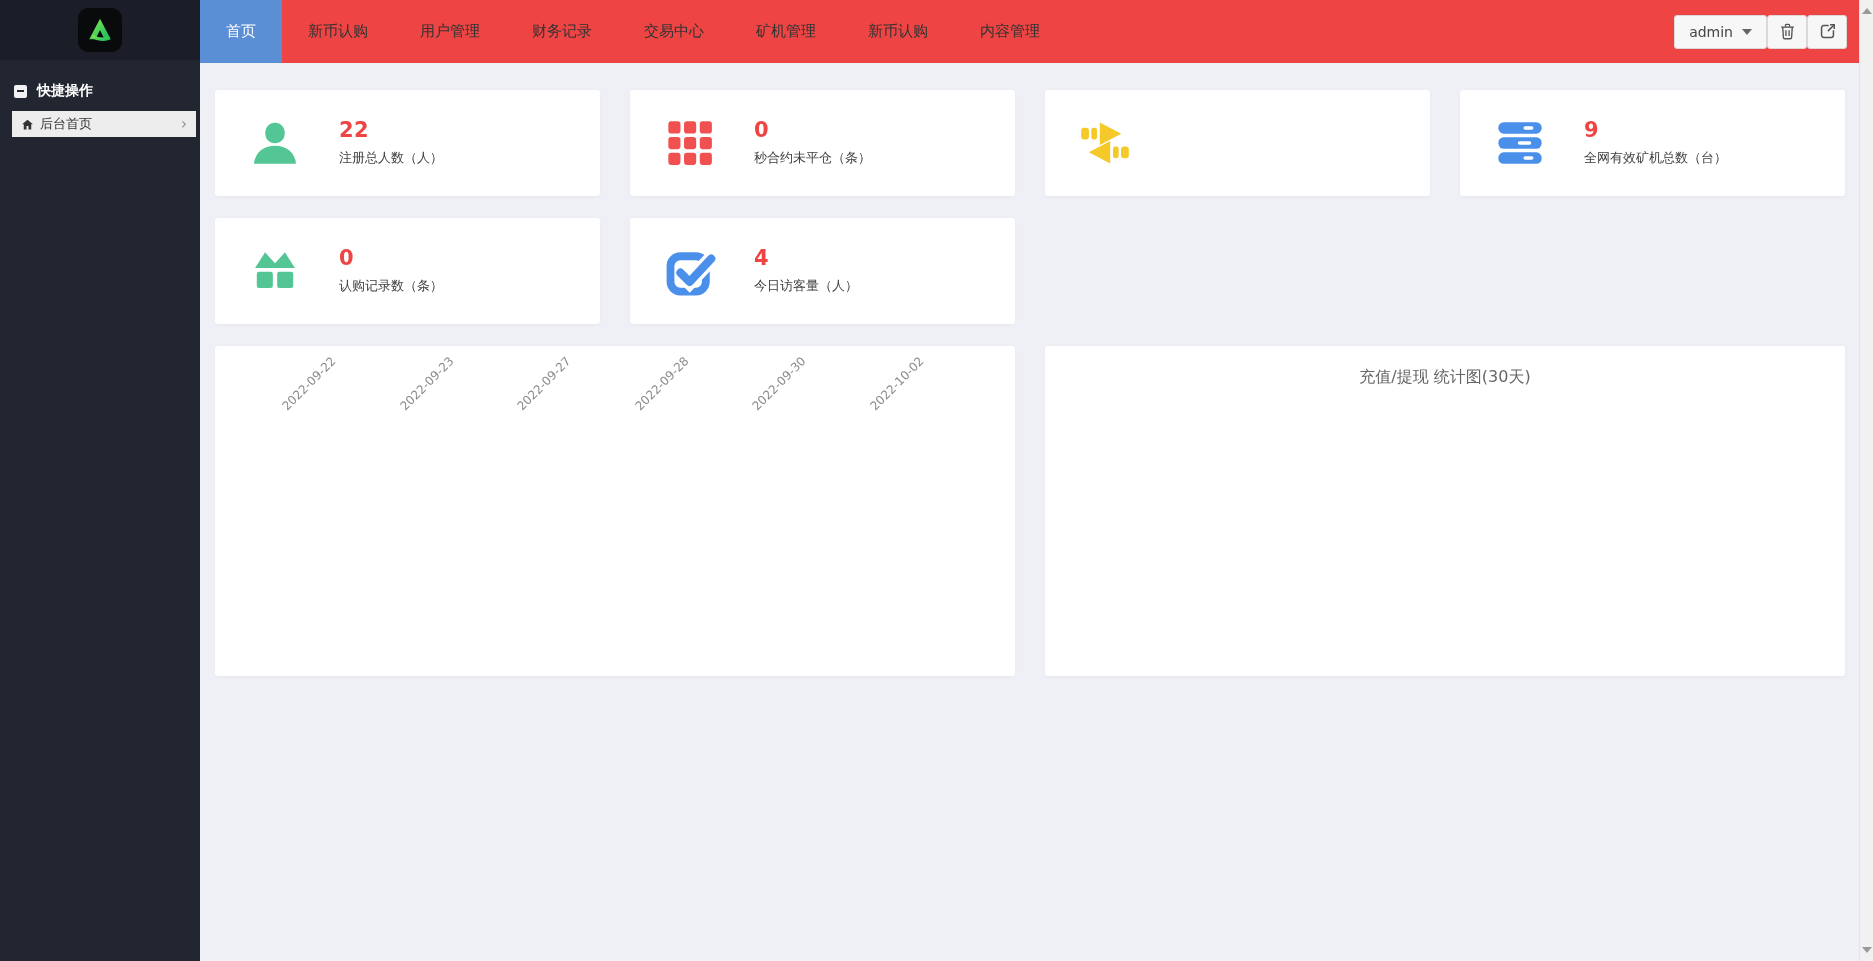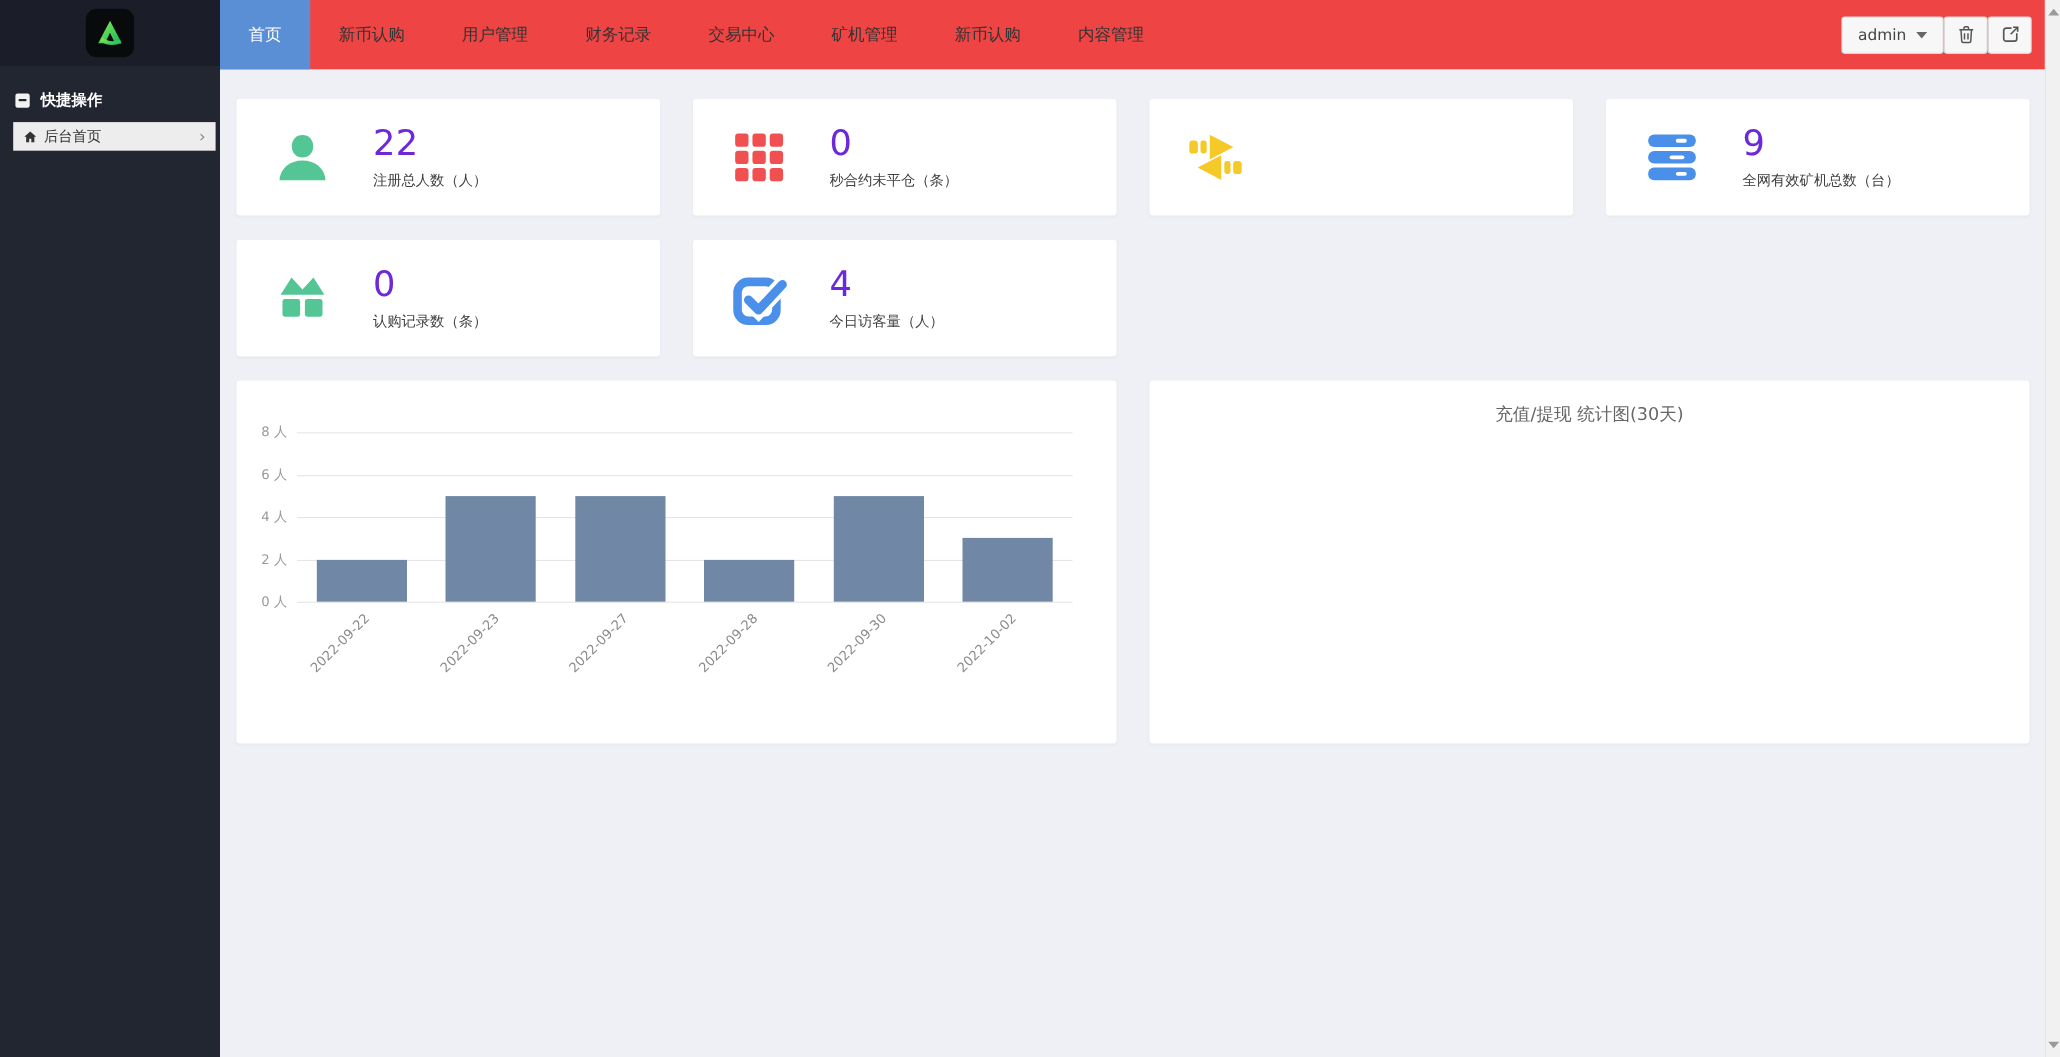--- a/index.html
+++ b/index.html
@@ -32,21 +32,21 @@
   .caret-down { width:0; height:0; border-left:5px solid transparent; border-right:5px solid transparent; border-top:6px solid #666; }
   .icon-btn { width:40px; }
   .icon-btn svg { width:19px; height:19px; }
 
   
   .content { padding:27px 14px 0 15px; }
   .stats-grid { display:grid; grid-template-columns:repeat(4,1fr); gap:22px 30px; }
   .stat-card { background:#fff; height:106px; border-radius:3px; display:flex; align-items:center; padding-left:34px; gap:38px; box-shadow:0 1px 3px rgba(0,0,0,.04); }
   .stat-icon { width:52px; height:52px; flex:none; display:flex; align-items:center; justify-content:center; }
   .stat-icon svg { width:52px; height:52px; }
-  .stat-num { font-size:32px; font-weight:400; color:#6d28d9; letter-spacing:.5px; line-height:1.1; }
+  .stat-num { font-size:21px; font-weight:700; color:#ef4444; letter-spacing:.5px; line-height:1.1; }
   .stat-label { font-size:13px; color:#404040; margin-top:7px; }
 
   .charts-row { display:grid; grid-template-columns:1fr 1fr; gap:30px; margin-top:22px; }
   .chart-card { background:#fff; height:330px; border-radius:3px; box-shadow:0 1px 3px rgba(0,0,0,.04); }
   .chart-title { text-align:center; font-size:16px; color:#666; font-weight:normal; padding-top:20px; line-height:22px; }
   .plot-wrap { position:relative; margin:47px 40px 0 55px; height:154px; }
   .gridline { position:absolute; left:0; right:0; height:1px; background:#e5e5e5; }
   .ytick { position:absolute; right:calc(100% + 9px); transform:translateY(-50%); font-size:12px; color:#999; white-space:nowrap; }
   .bars { position:absolute; left:0; right:0; top:0; bottom:0; display:flex; align-items:flex-end; justify-content:space-around; }
   .bar { width:82px; background:#7187a6; }
@@ -216,45 +216,20 @@
             </span>
             <span>
               <div class="stat-num">4</div>
               <div class="stat-label">今日访客量（人）</div>
             </span>
           </div>
         </div>
 
       <div class="charts-row">
         <section class="chart-card">
-          <div class="plot-wrap" id="plot-0">
-              <div class="gridline" style="top: 0%;">
-                <span class="ytick">8 人</span>
-              </div>
-              <div class="gridline" style="top: 25%;">
-                <span class="ytick">6 人</span>
-              </div>
-              <div class="gridline" style="top: 50%;">
-                <span class="ytick">4 人</span>
-              </div>
-              <div class="gridline" style="top: 75%;">
-                <span class="ytick">2 人</span>
-              </div>
-              <div class="gridline" style="top: 100%;">
-                <span class="ytick">0 人</span>
-              </div>
-              <div class="bars">
-                <div class="bar" style="height: 25%; background: rgb(113, 135, 166);"></div>
-                <div class="bar" style="height: 62.5%; background: rgb(113, 135, 166);"></div>
-                <div class="bar" style="height: 62.5%; background: rgb(113, 135, 166);"></div>
-                <div class="bar" style="height: 25%; background: rgb(113, 135, 166);"></div>
-                <div class="bar" style="height: 62.5%; background: rgb(113, 135, 166);"></div>
-                <div class="bar" style="height: 37.5%; background: rgb(113, 135, 166);"></div>
-              </div>
-            </div>
           <div class="xlabels" id="xlabels-0">
               <div class="xcell">
                 <span>2022-09-22</span>
               </div>
               <div class="xcell">
                 <span>2022-09-23</span>
               </div>
               <div class="xcell">
                 <span>2022-09-27</span>
               </div>

